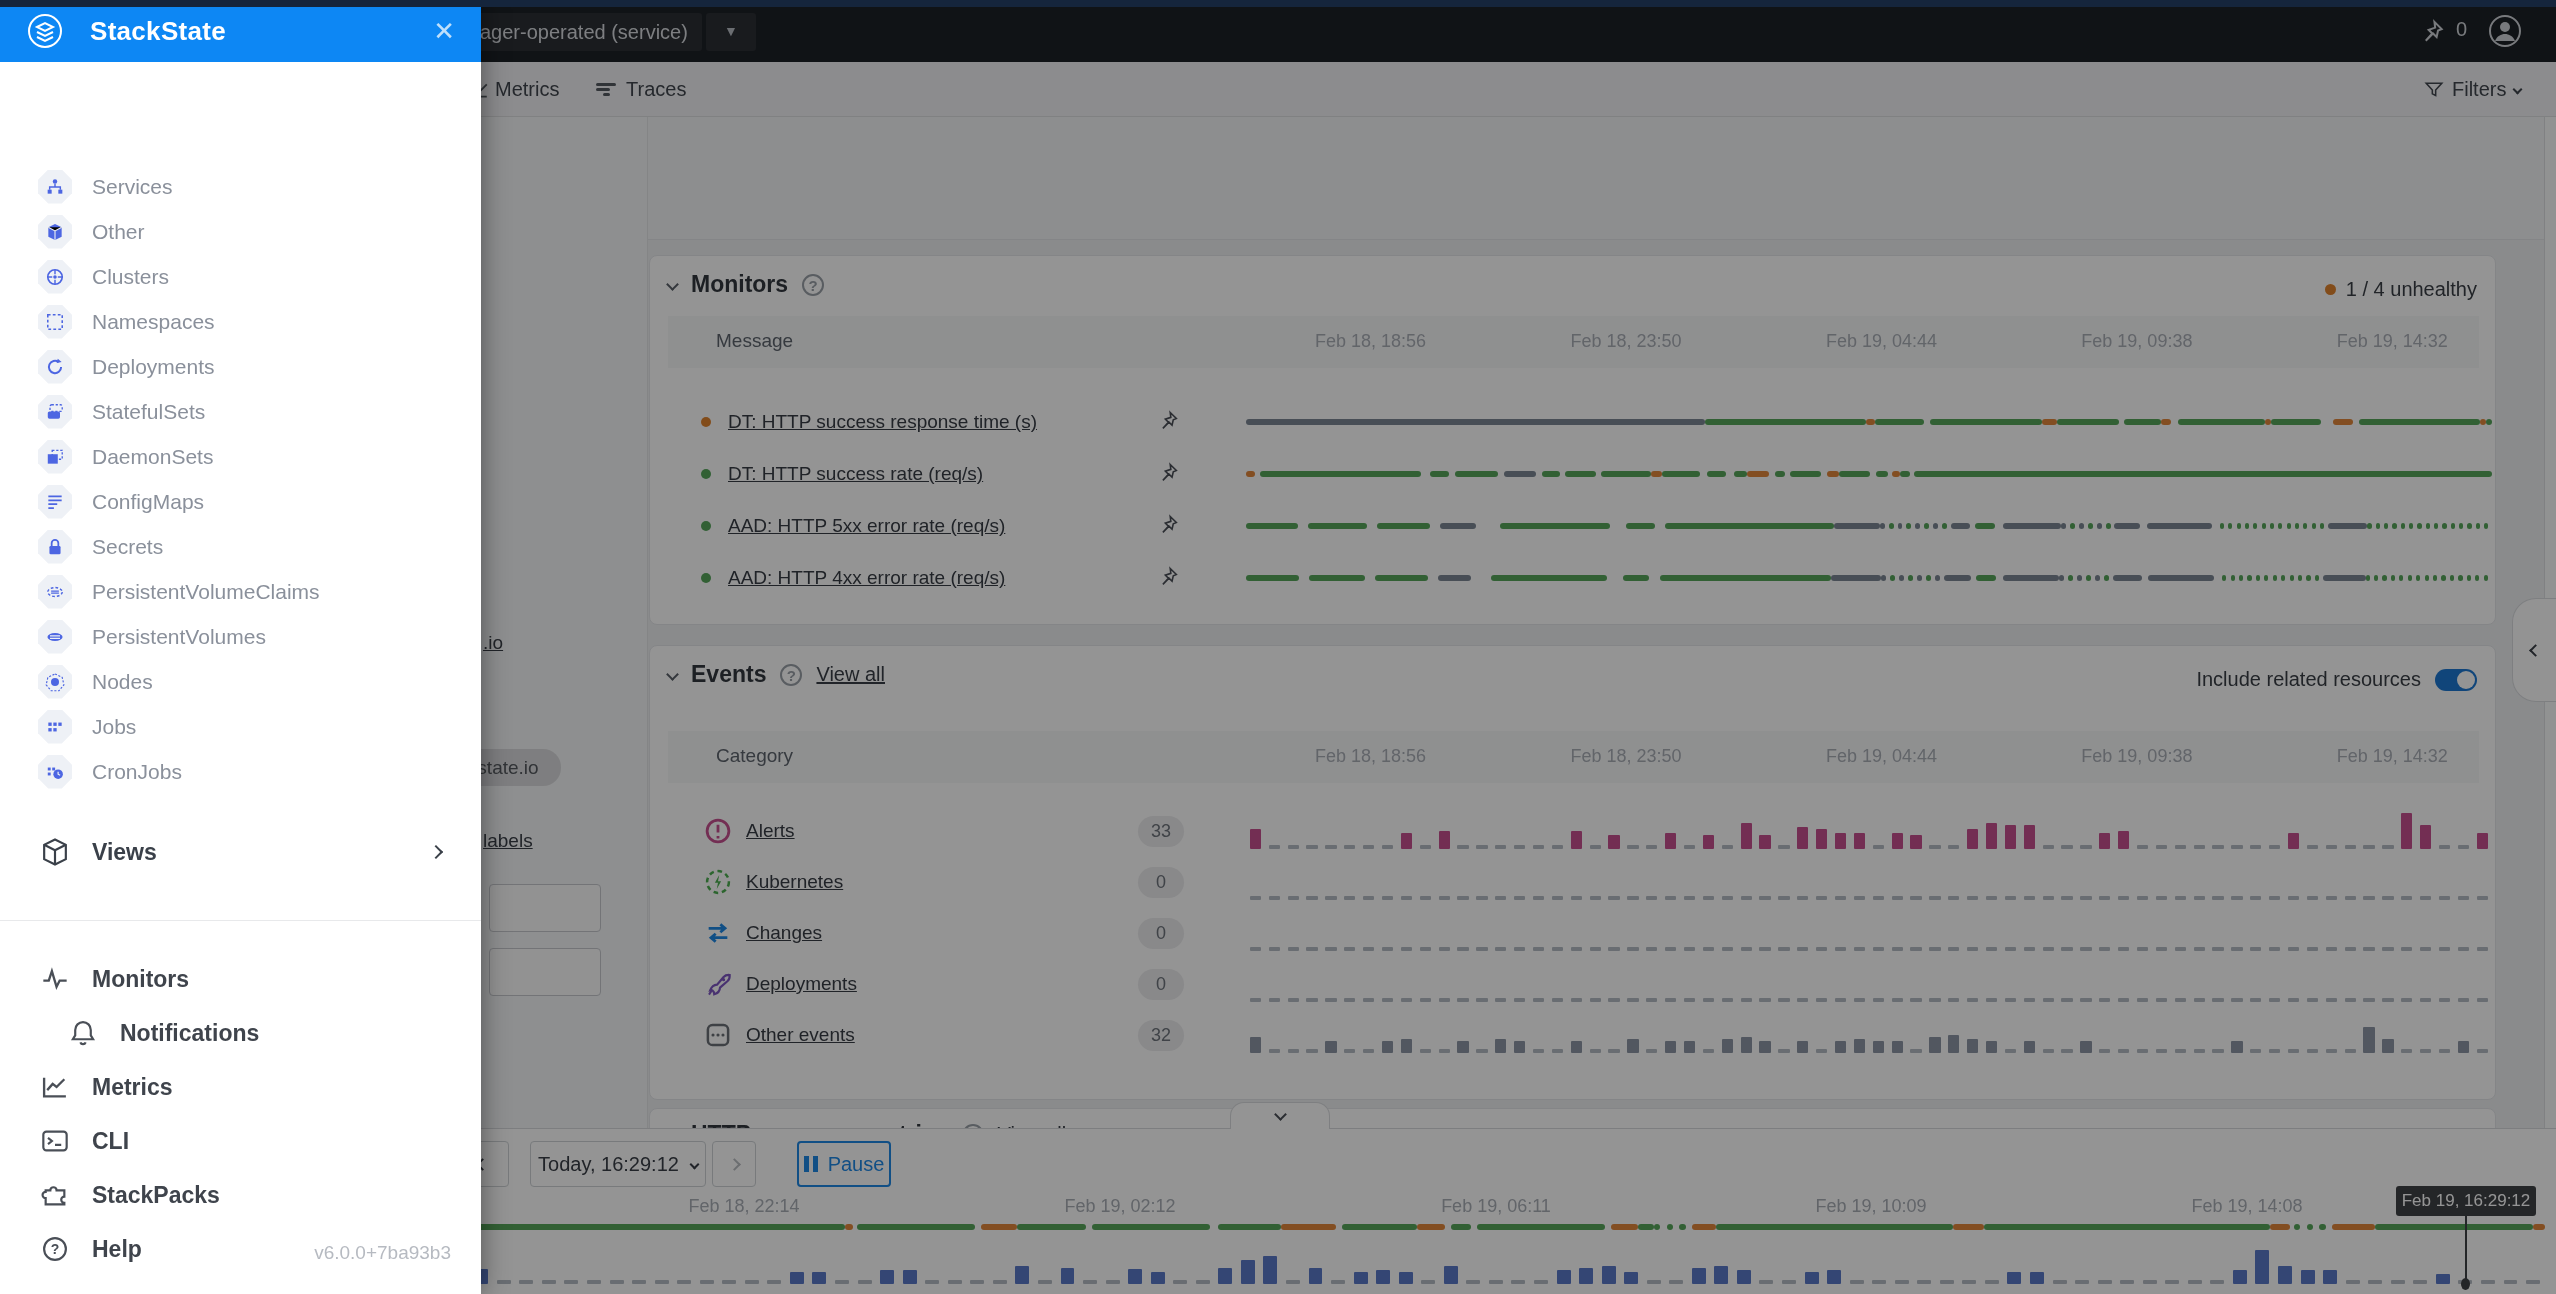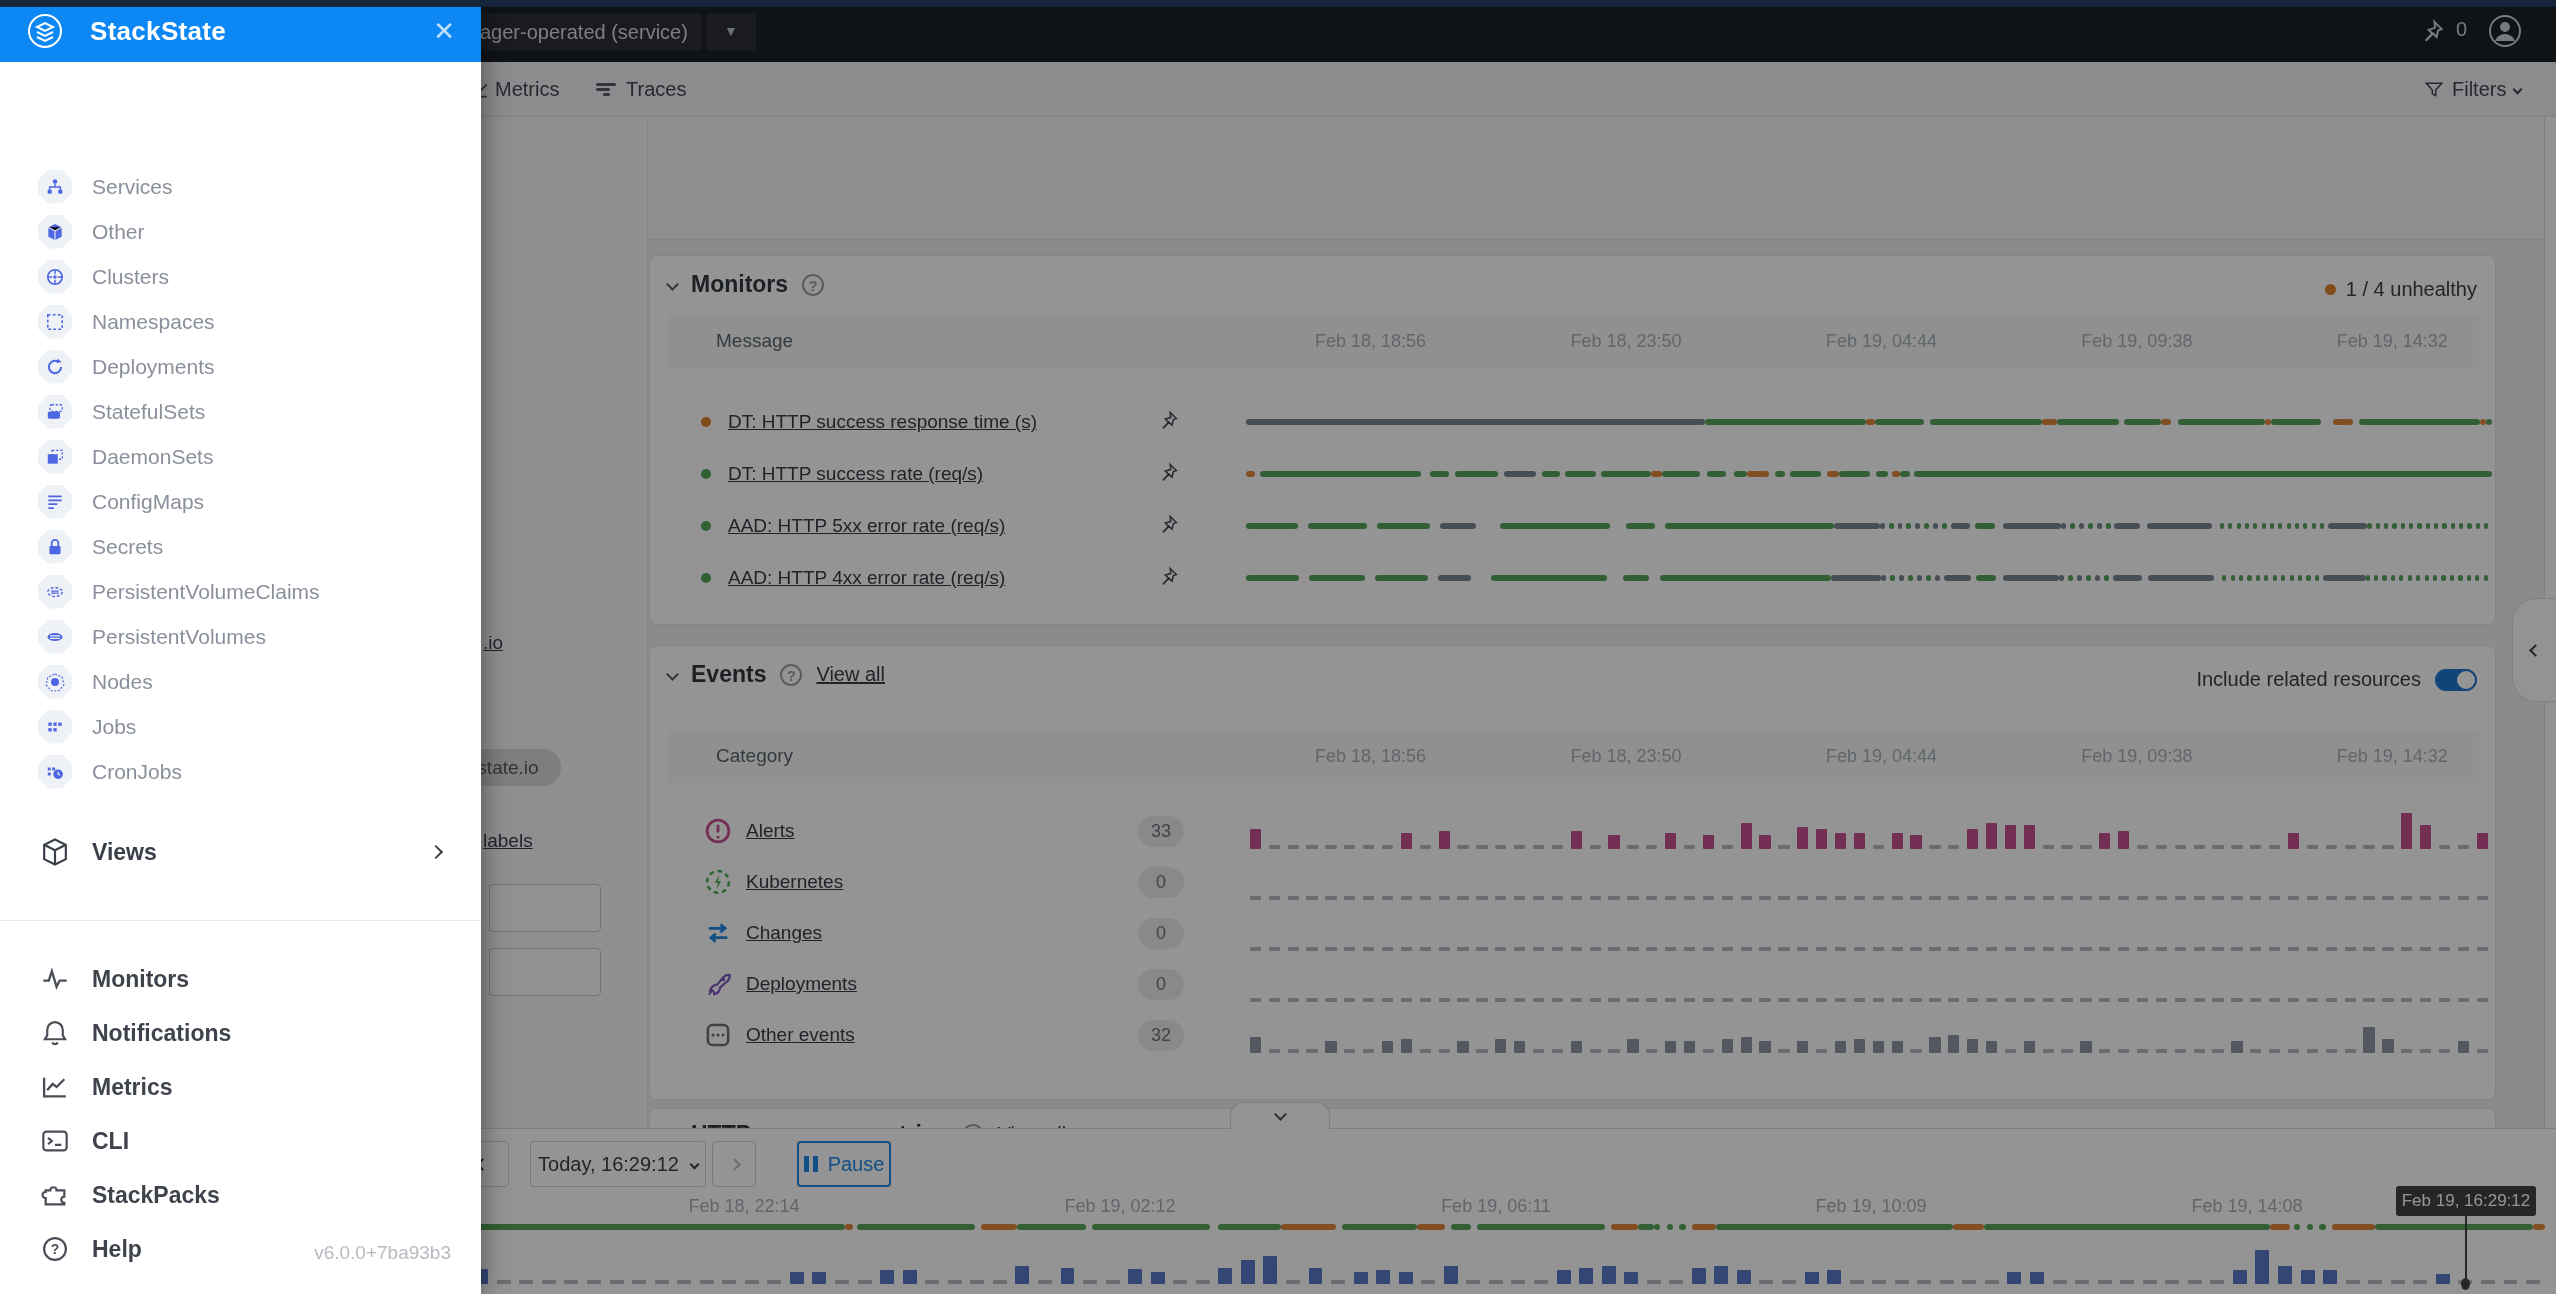--- a/index.html
+++ b/index.html
@@ -2104,21 +2104,21 @@
     <div id="drawer-divider"></div>
     <div id="tool-items">
         <div class="tool-item" style="top: 952px;">
           <span class="ticon">
             <svg width="28" height="28" viewBox="0 0 18 18">
               <path d="M1.5 10h3.5L7 4l3 10 2-4h4.5" fill="none" stroke="#4a4f57" stroke-width="1.5"></path>
             </svg>
           </span>
           <span class="lbl">Monitors</span>
         </div>
-        <div class="tool-item" style="top: 1006px;">
+        <div class="tool-item" style="top: 1006px; padding-left: 28px;">
           <span class="ticon">
             <svg width="28" height="28" viewBox="0 0 18 18">
               <path d="M9 2a5 5 0 0 1 5 5v3.5l1.5 2.5H2.5L4 10.5V7a5 5 0 0 1 5-5z" fill="none" stroke="#4a4f57" stroke-width="1.4"></path>
               <path d="M7.3 15a1.8 1.8 0 0 0 3.4 0" fill="none" stroke="#4a4f57" stroke-width="1.4"></path>
             </svg>
           </span>
           <span class="lbl">Notifications</span>
         </div>
         <div class="tool-item" style="top: 1060px;">
           <span class="ticon">

